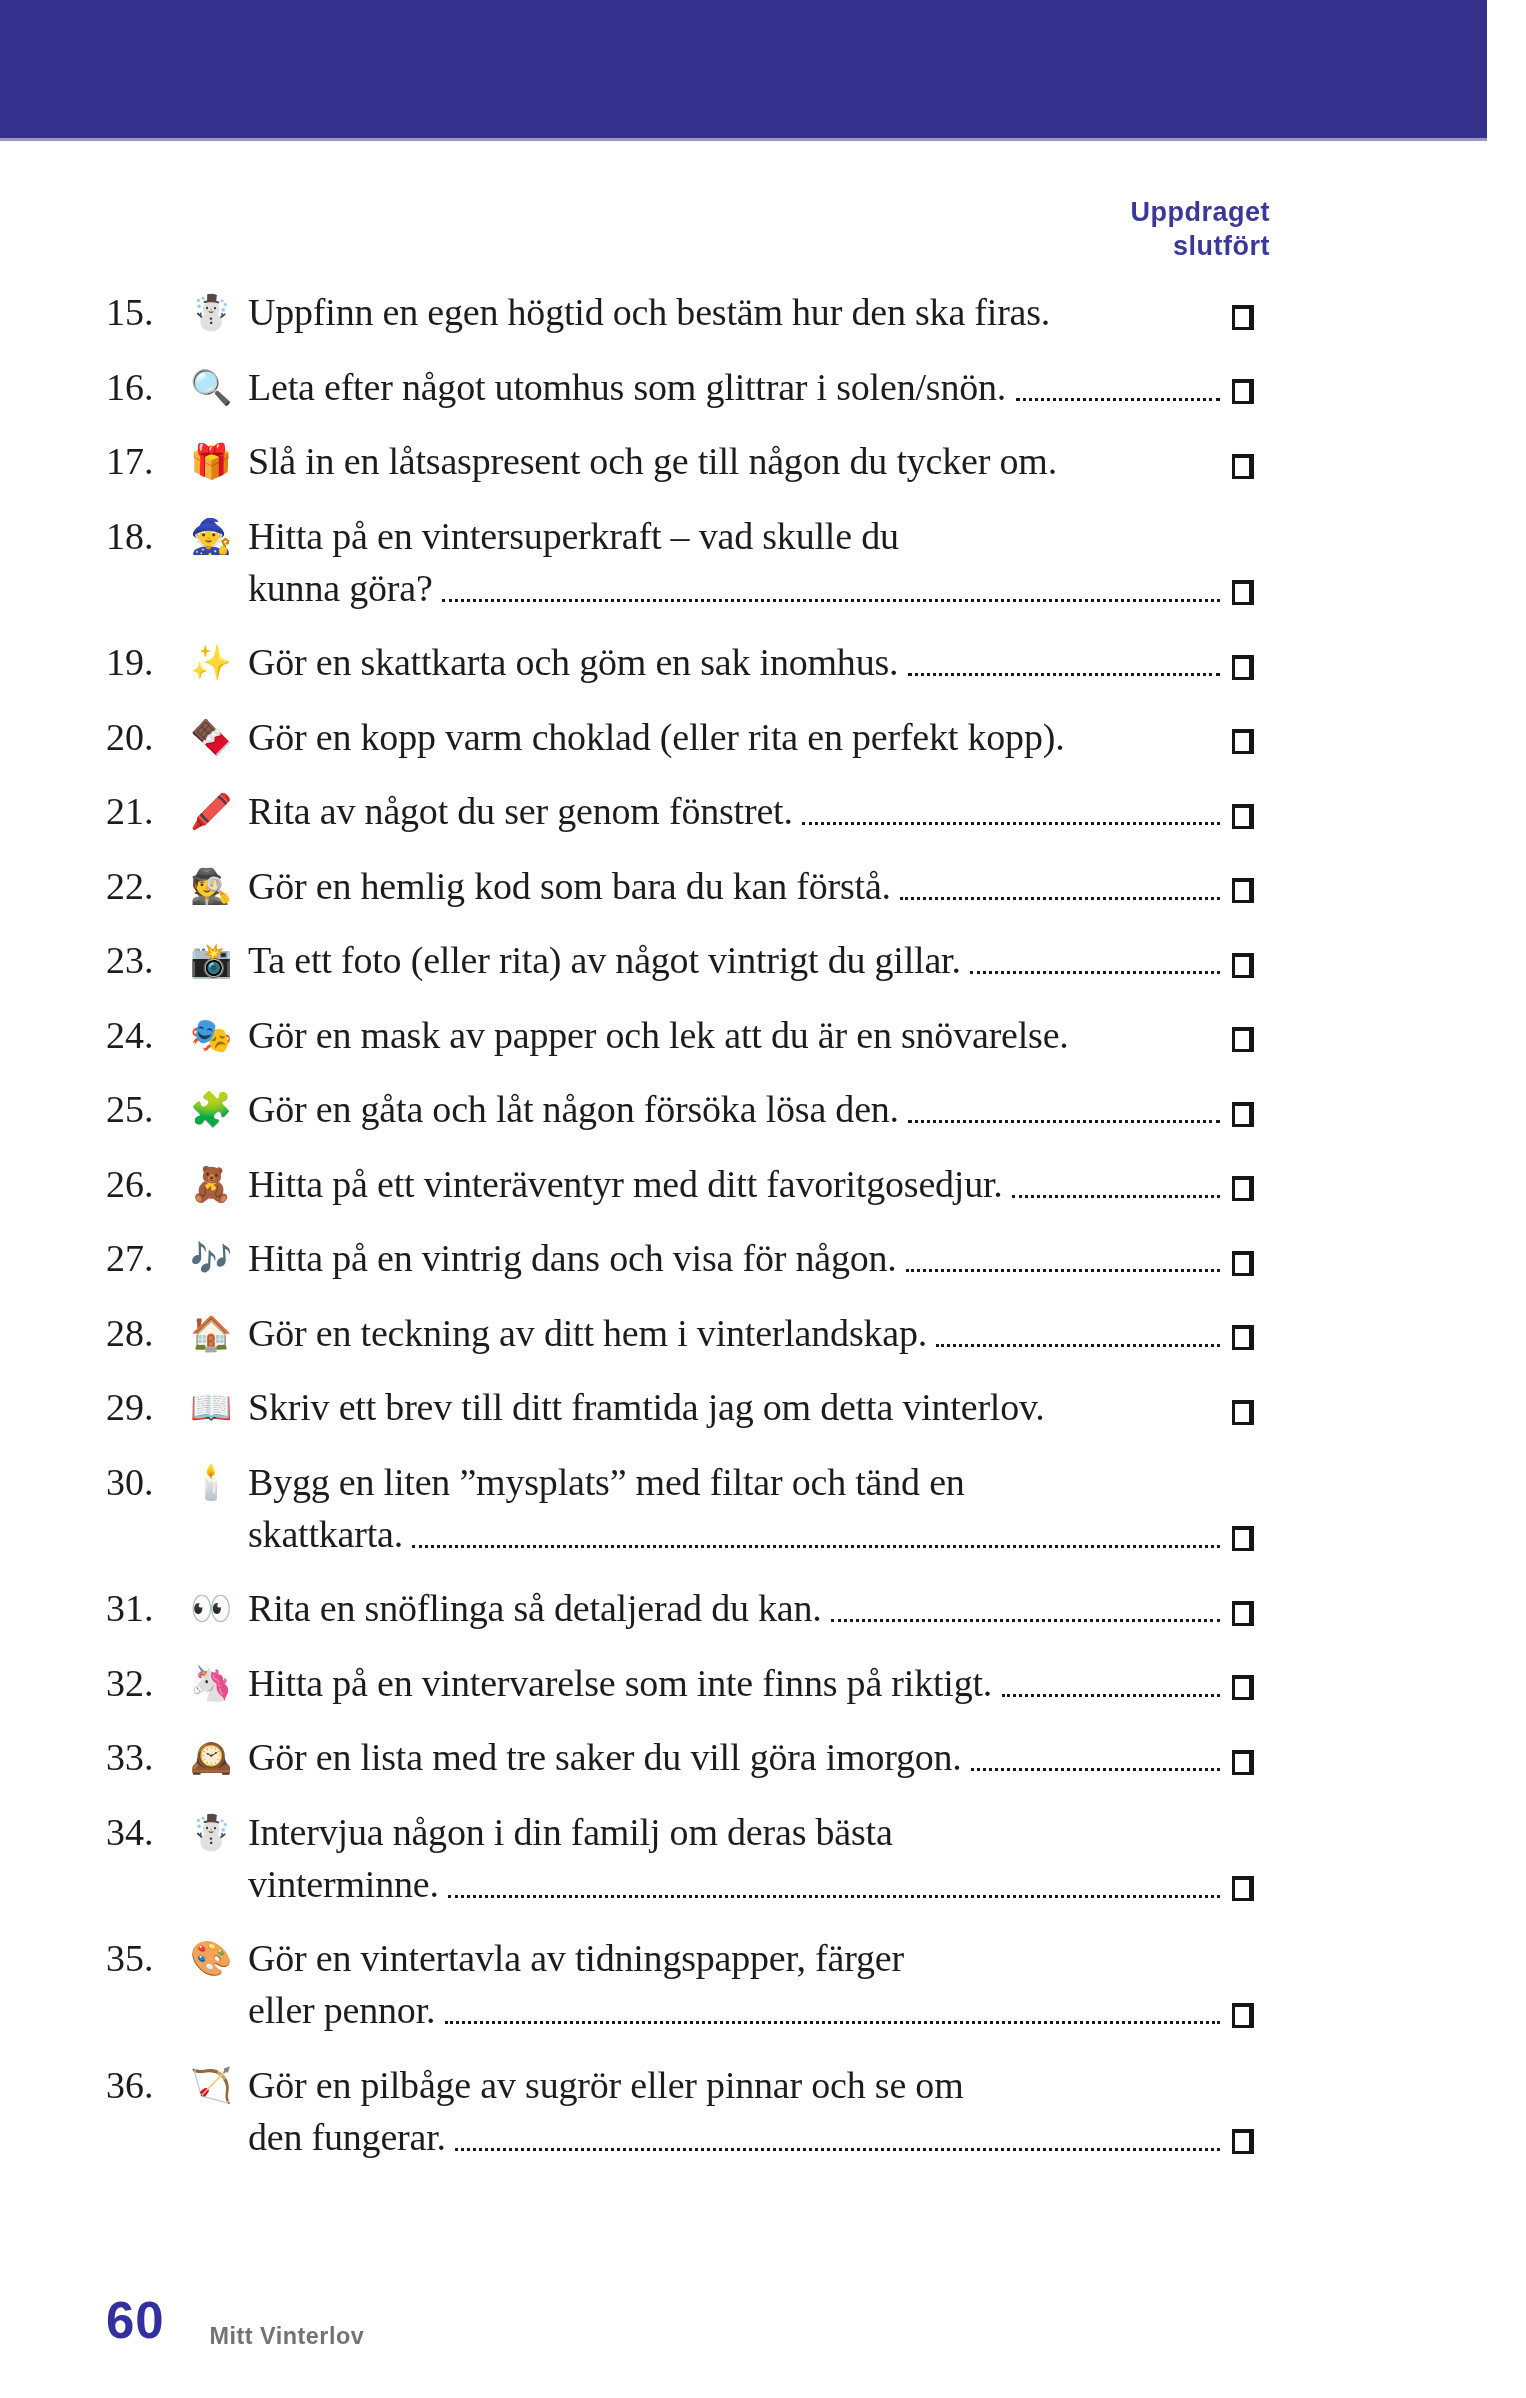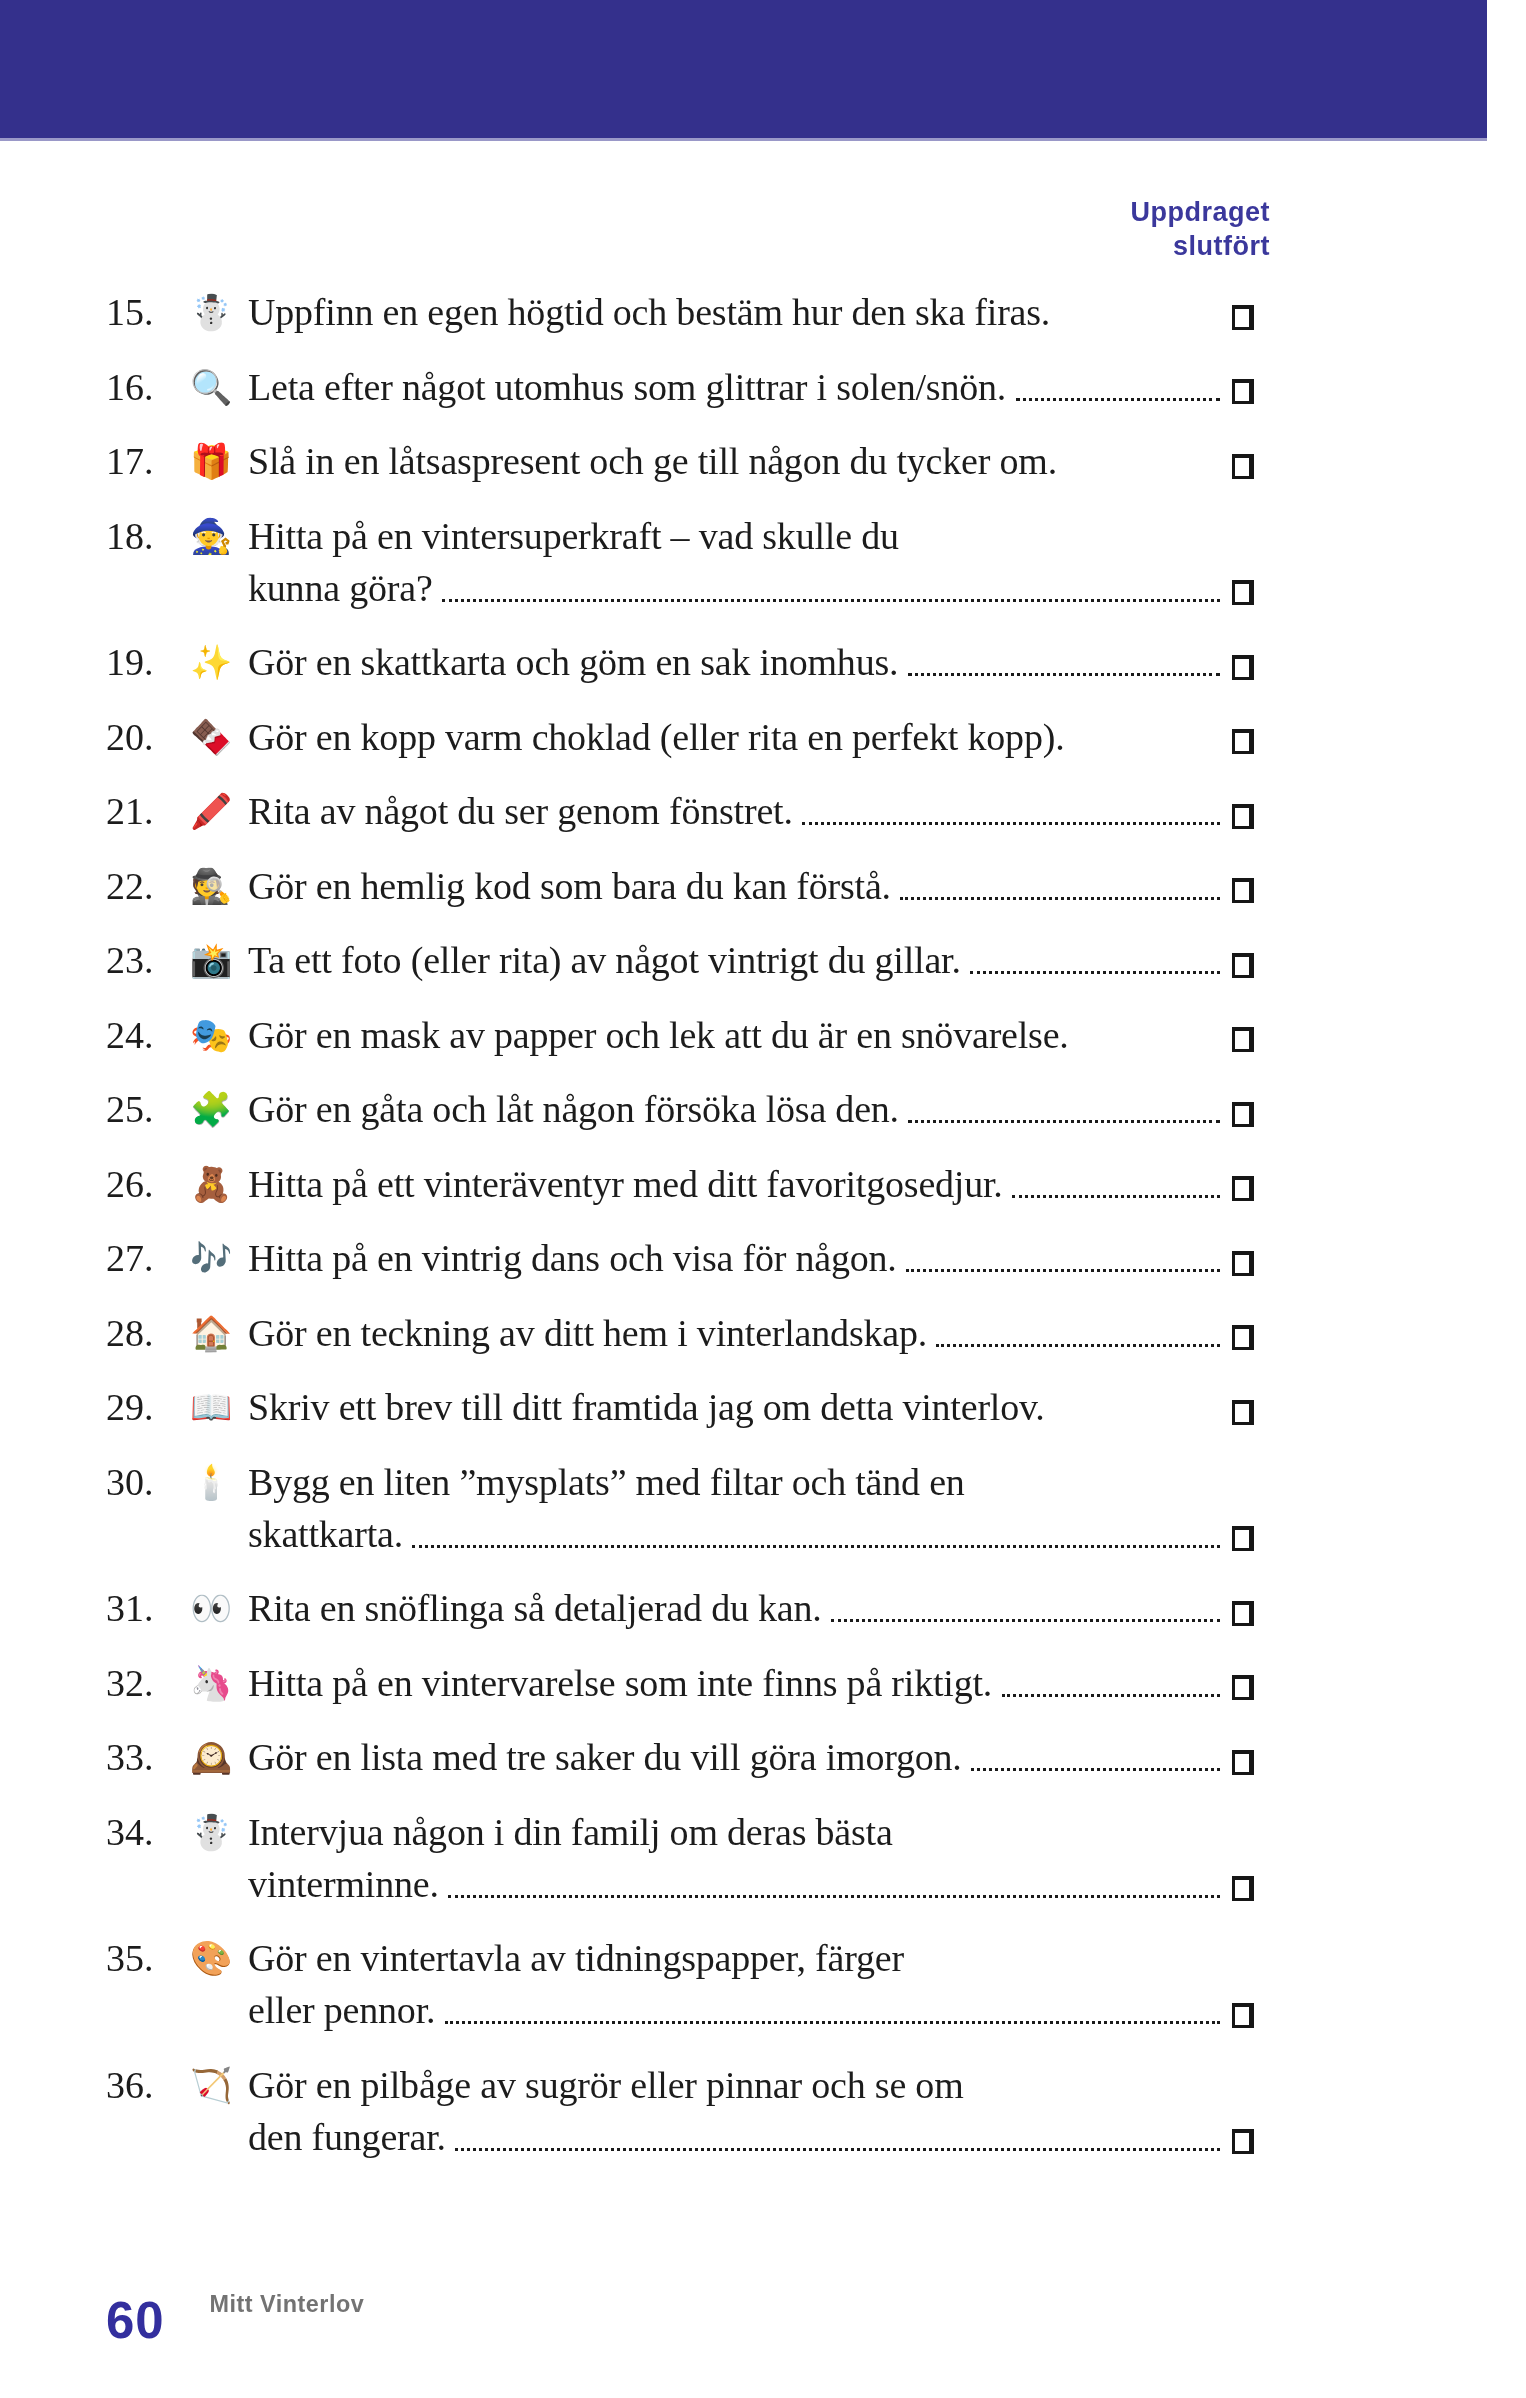--- a/index.html
+++ b/index.html
@@ -61,21 +61,21 @@
     align-self:flex-end;
     margin-bottom:8.4px;
     border:3.7px solid #161616;
     border-top-width:4.7px;
     border-right-width:5.6px;
     background:#ffffff;
     cursor:pointer;
   }
   .footer {
     position:absolute; left:106px; top:2291px;
-    display:flex; align-items:flex-start;
+    display:flex; align-items:flex-end;
     font-family:"Liberation Sans","DejaVu Sans",sans-serif;
     font-weight:bold;
   }
   .page-number { font-size:51px; color:var(--accent2,#332f9e); letter-spacing:0.9px; }
   .book-title { font-size:23.4px; color:#737373; margin-left:45px; letter-spacing:0.5px; }
 </style>
 </head>
 <body>
 
 <div class="page">

